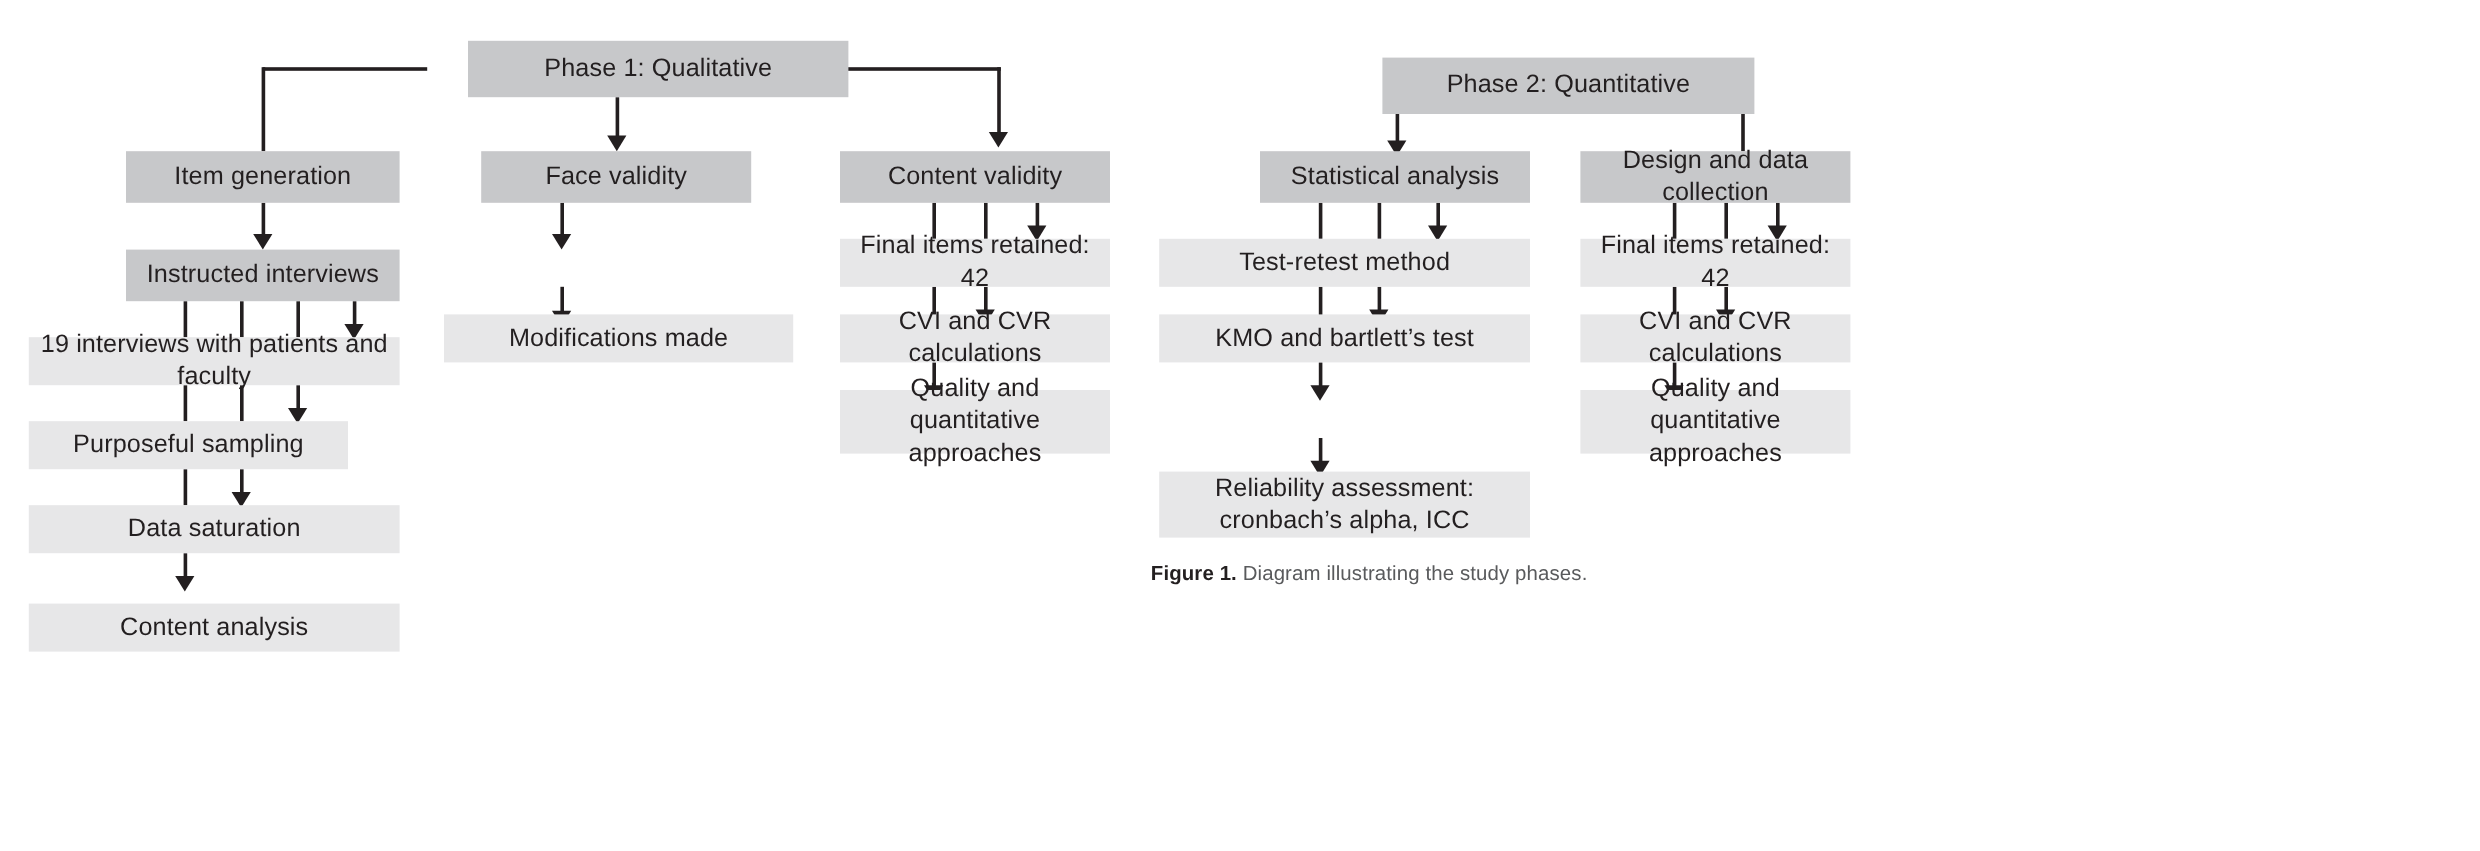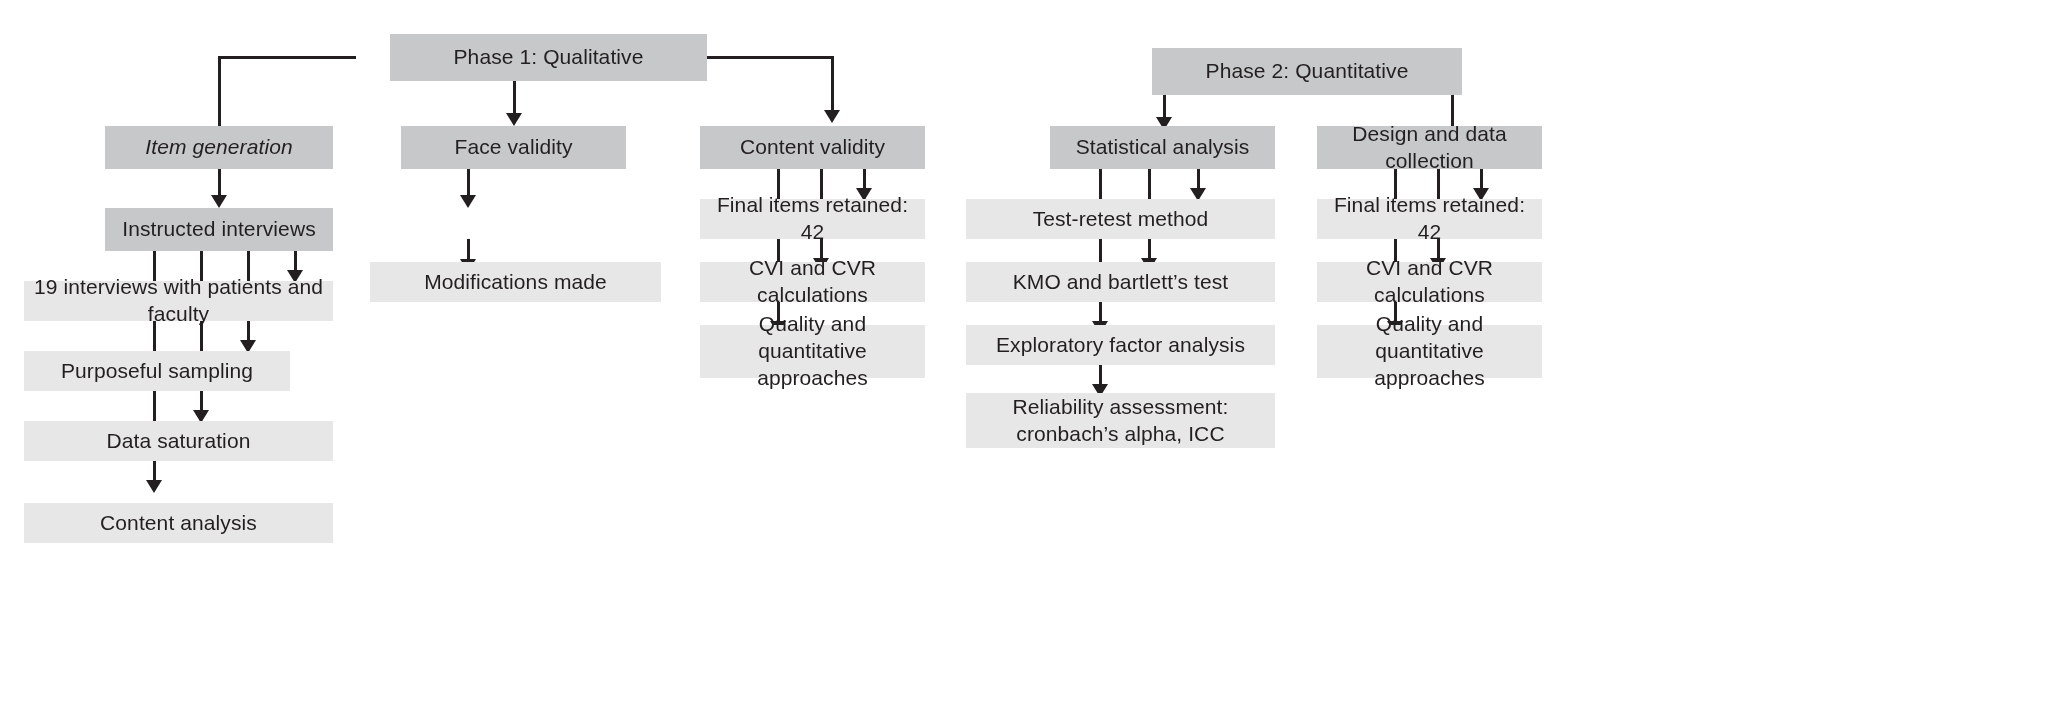--- a/index.html
+++ b/index.html
@@ -83,21 +83,21 @@
   <div class="hline" style="left:219px; top:56px; width:137px;"></div>
   <div class="vline" style="left:218px; top:56px; height:70px;"></div>
 
   <div class="hline" style="left:669px; top:56px; width:165px;"></div>
   <div class="vline" style="left:831px; top:56px; height:54px;"></div>
   <div class="arrowhead" style="left:824px; top:110px;"></div>
 
   <div class="vline" style="left:513px; top:81px; height:33px;"></div>
   <div class="arrowhead" style="left:506px; top:113px;"></div>
 
-  <div class="node header" style="left:105px; top:126px; width:228px; height:43px;font-style:italic;">Item generation</div>
+  <div class="node header" style="left:105px; top:126px; width:228px; height:43px;">Item generation</div>
 
   <div class="vline" style="left:218px; top:169px; height:27px;"></div>
   <div class="arrowhead" style="left:211px; top:195px;"></div>
 
   <div class="node header" style="left:105px; top:208px; width:228px; height:43px;">Instructed interviews</div>
 
   <div class="vline" style="left:153px; top:251px; height:30px;"></div>
   <div class="vline" style="left:200px; top:251px; height:30px;"></div>
   <div class="vline" style="left:247px; top:251px; height:30px;"></div>
   <div class="vline" style="left:294px; top:251px; height:20px;"></div>
@@ -173,21 +173,20 @@
 
   <div class="vline" style="left:1099px; top:239px; height:30px;"></div>
   <div class="vline" style="left:1148px; top:239px; height:20px;"></div>
   <div class="arrowhead" style="left:1141px; top:258px;"></div>
 
   <div class="node step" style="left:966px; top:262px; width:309px; height:40px;">KMO and bartlett’s test</div>
 
   <div class="vline" style="left:1099px; top:302px; height:20px;"></div>
   <div class="arrowhead" style="left:1092px; top:321px;"></div>
 
-  <div class="node step" style="left:966px; top:325px; width:309px; height:40px;">Exploratory factor analysis</div>
 
   <div class="vline" style="left:1099px; top:365px; height:20px;"></div>
   <div class="arrowhead" style="left:1092px; top:384px;"></div>
 
   <div class="node header" style="left:1317px; top:126px; width:225px; height:43px;">Design and data collection</div>
 
   <div class="node step" style="left:966px; top:393px; width:309px; height:55px;">Reliability assessment:
 cronbach’s alpha, ICC</div>
 
   <div class="vline" style="left:1394px; top:169px; height:30px;"></div>
@@ -202,14 +201,17 @@
   <div class="arrowhead" style="left:1430px; top:258px;"></div>
 
   <div class="node step" style="left:1317px; top:262px; width:225px; height:40px;">CVI and CVR calculations</div>
 
   <div class="vline" style="left:1394px; top:302px; height:20px;"></div>
   <div class="arrowhead" style="left:1387px; top:321px;"></div>
 
   <div class="node step" style="left:1317px; top:325px; width:225px; height:53px;">Quality and quantitative
 approaches</div>
 
+  <div class="caption" style="left:959px; top:468px;">
+    <b>Figure 1.</b><span> Diagram illustrating the study phases.</span>
+  </div>
 
 </div>
 
 </body></html>

